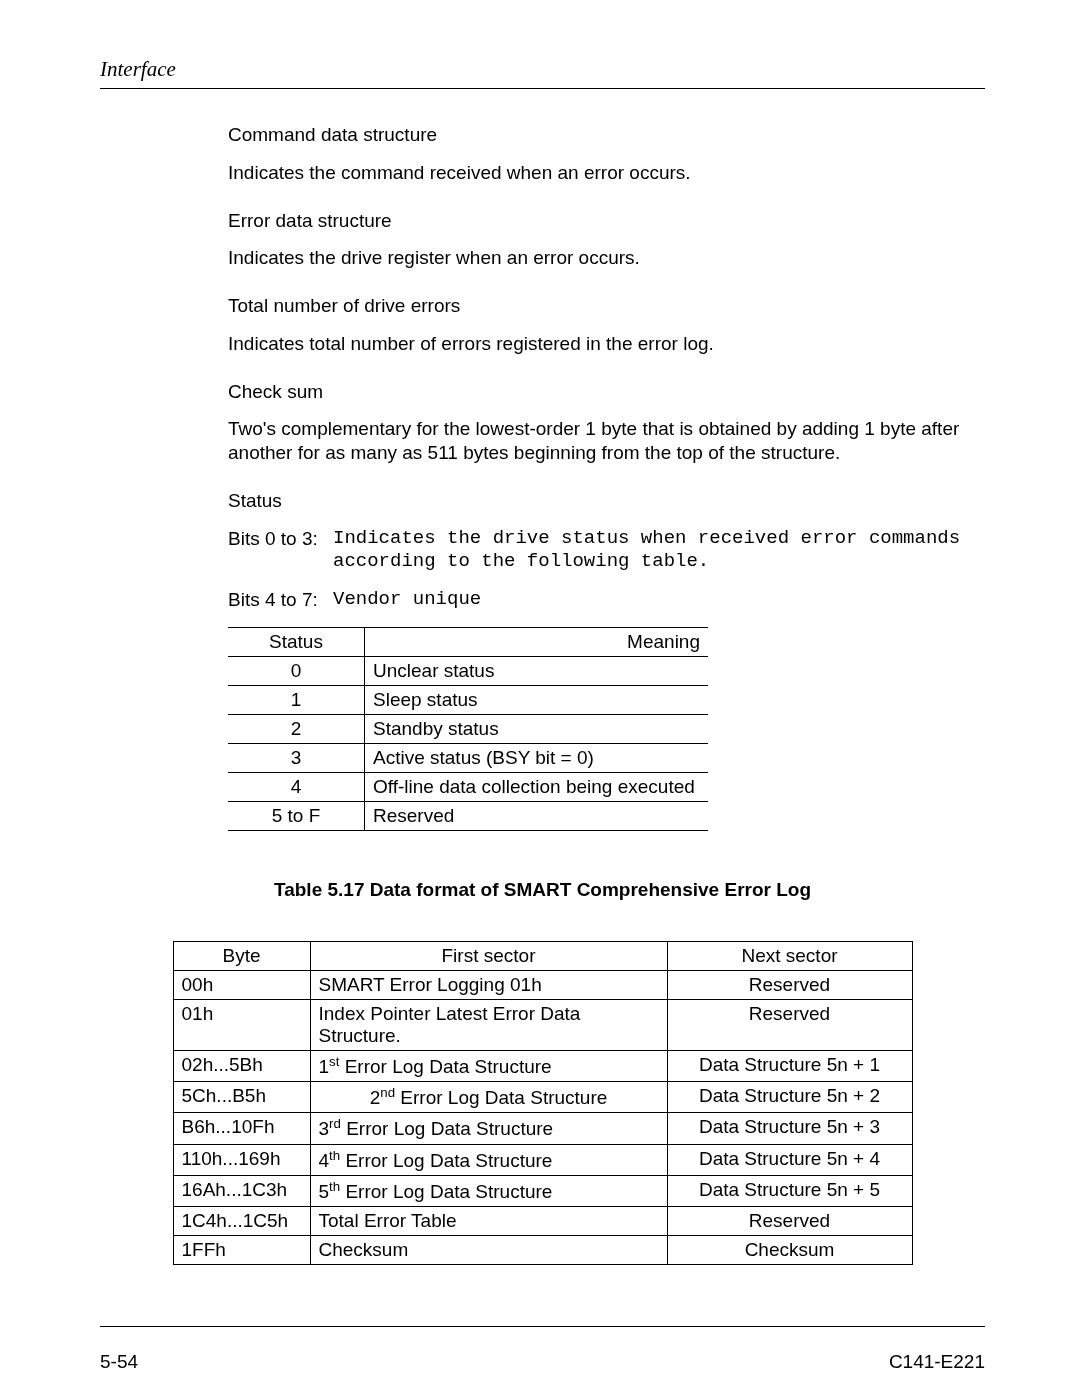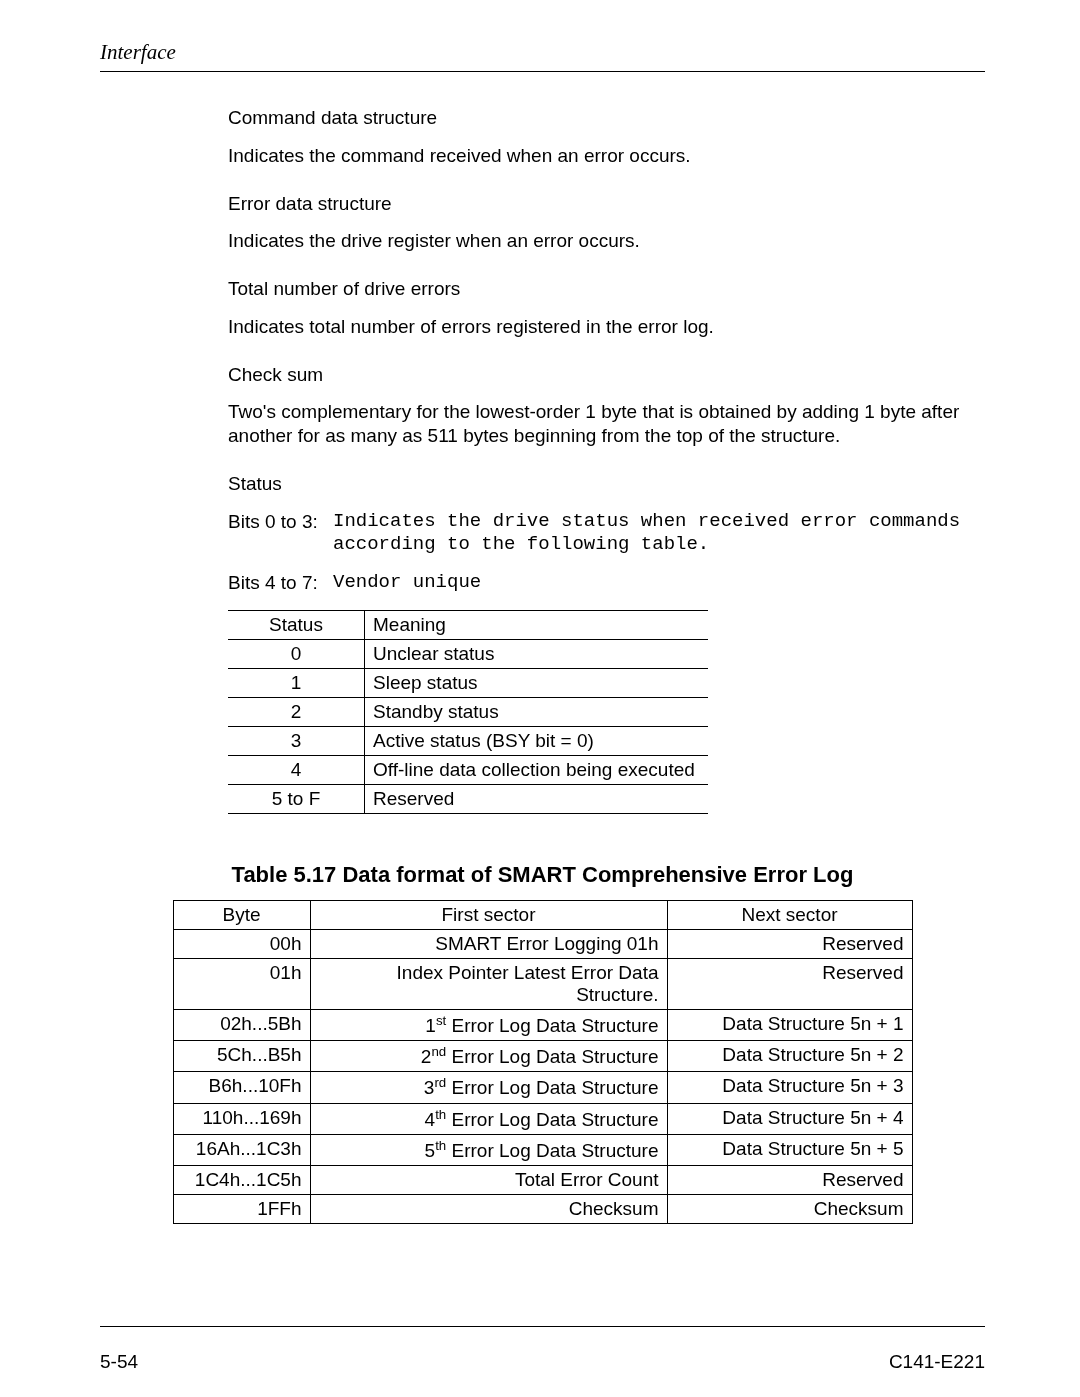--- a/index.html
+++ b/index.html
@@ -17,20 +17,21 @@
     padding: 40px 95px 40px 100px;
     position: relative;
   }
   .running-head {
     font-style: italic;
     font-family: "Times New Roman", Times, serif;
     font-size: 21px;
     border-bottom: 1.5px solid #000;
     padding-bottom: 6px;
     margin-bottom: 34px;
+    margin-top: 17px;
   }
   .body-block {
     margin-left: 128px;
     margin-right: 0;
     line-height: 1.25;
   }
   .para-h {
     margin: 0 0 14px 0;
   }
   .para-t {
@@ -53,41 +54,40 @@
     border-top: 1px solid #000;
     border-bottom: 1px solid #000;
     padding: 3px 8px;
   }
   .status-table th:first-child, .status-table td:first-child {
     width: 120px;
     text-align: center;
     border-right: 1px solid #000;
   }
   .status-table th { font-weight: normal; }
-  .status-table th:nth-child(2) { text-align: left; }
+  .status-table th:nth-child(2) { text-align: right; }
   .status-table td:nth-child(2) { text-align: left; }
 
   .caption {
     text-align: center;
     font-weight: bold;
-    margin: 48px 0 12px 0;
-    font-size: 22px;
+    margin: 48px 0 40px 0;
+    font-size: 19px;
   }
 
   .data-table {
     border-collapse: collapse;
     margin: 0 auto;
     width: 740px;
     font-size: 19px;
   }
   .data-table th, .data-table td {
     border: 1px solid #000;
     padding: 3px 8px;
     vertical-align: top;
-    text-align: right;
   }
   .data-table th { font-weight: normal; text-align: center; }
   .data-table td.byte { width: 120px; }
   .data-table td.first { width: 340px; }
   .data-table td.next  { }
   .sup { font-size: 0.7em; vertical-align: super; }
   .center { text-align: center; }
   .pad-l { padding-left: 14px; margin-top: 29px; }
 
   .footer-rule {
@@ -215,21 +215,21 @@
           <td class="first pad-l"><span>4</span><span class="sup">th</span><span> Error Log Data Structure</span></td>
           <td class="next center">Data Structure 5n + 4</td>
         </tr>
         <tr>
           <td class="byte">16Ah...1C3h</td>
           <td class="first pad-l"><span>5</span><span class="sup">th</span><span> Error Log Data Structure</span></td>
           <td class="next center">Data Structure 5n + 5</td>
         </tr>
         <tr>
           <td class="byte">1C4h...1C5h</td>
-          <td class="first pad-l">Total Error Count</td>
+          <td class="first pad-l">Total Error Table</td>
           <td class="next center">Reserved</td>
         </tr>
         <tr>
           <td class="byte">1FFh</td>
           <td class="first pad-l">Checksum</td>
           <td class="next center">Checksum</td>
         </tr>
       </tbody>
   </table>
 

